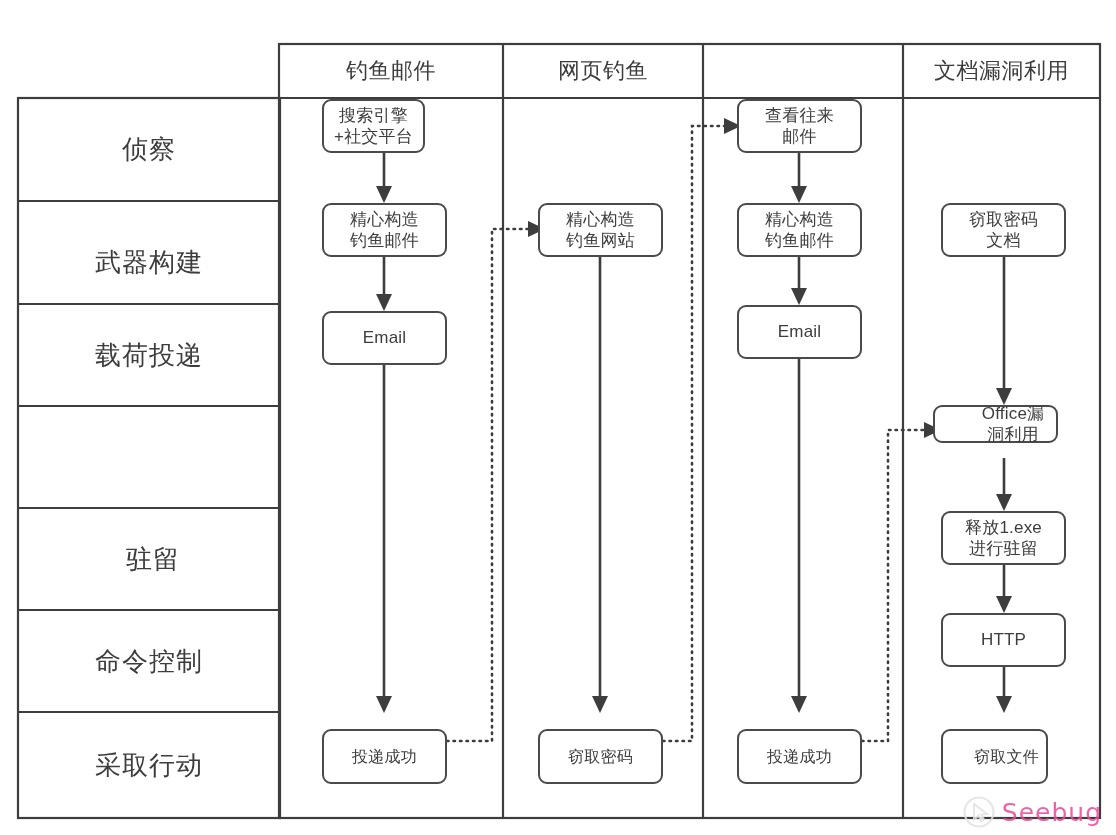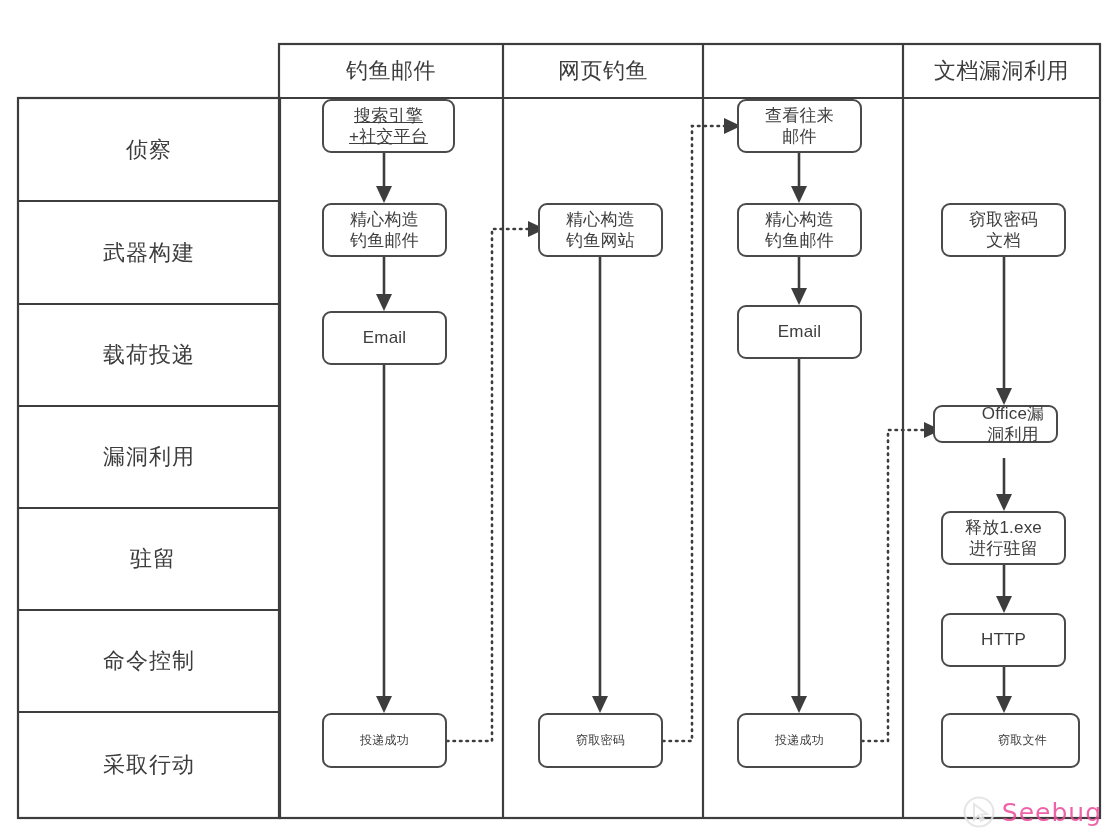--- a/index.html
+++ b/index.html
@@ -47,29 +47,30 @@
     justify-content: center;
     text-align: center;
     line-height: 1.24;
     font-size: 17px;
     color: #3d3d3d;
     letter-spacing: 0.2px;
     white-space: pre-line;
     padding: 0 4px;
   }
   .fbox.small {
-    font-size: 12px;
+    font-size: 16px;
+    margin-top: 16px;
   }
   
   .rowlabel {
     position: absolute;
     display: flex;
     align-items: center;
     justify-content: center;
-    font-size: 22px;
+    font-size: 26px;
     color: #3d3d3d;
     letter-spacing: 1px;
   }
   
   .colhead {
     position: absolute;
     display: flex;
     align-items: center;
     justify-content: center;
     font-size: 22px;
@@ -199,28 +200,27 @@
       <path class="dotconn" d="M 862 741 L 888 741 L 888 430 L 925 430"></path>
       <polygon class="arrowhead" points="941,430 924,422 924,438"></polygon>
     </g>
   </svg>
 
   <div class="colhead" style="left:279px; top:44px; width:224px; height:54px;">钓鱼邮件</div>
   <div class="colhead" style="left:503px; top:44px; width:200px; height:54px;">网页钓鱼</div>
   <div class="colhead" style="left:903px; top:44px; width:197px; height:54px;">文档漏洞利用</div>
 
   <div class="rowlabel" style="left:18px; top:98px; width:262px; height:103px;">侦察</div>
-  <div class="rowlabel" style="left:18px; top:201px; width:262px; height:103px;">武器构建</div>
+  <div class="rowlabel" style="left:18px; top:211px; width:262px; height:103px;">武器构建</div>
   <div class="rowlabel" style="left:18px; top:304px; width:262px; height:102px;">载荷投递</div>
-  <div class="rowlabel" style="left:18px; top:406px; width:262px; height:102px;">漏洞利用</div>
   <div class="rowlabel" style="left:18px; top:508px; width:270px; height:102px;">驻留</div>
   <div class="rowlabel" style="left:18px; top:712px; width:262px; height:106px;">采取行动</div>
   <div class="rowlabel" style="left:18px; top:610px; width:262px; height:102px;">命令控制</div>
 
-  <div class="fbox" style="left:322px; top:99px; width:133px; height:54px;text-decoration:underline;">搜索引擎
+  <div class="fbox" style="left:322px; top:99px; width:103px; height:54px;">搜索引擎
 +社交平台</div>
   <div class="fbox" style="left:322px; top:203px; width:125px; height:54px;">精心构造
 钓鱼邮件</div>
   <div class="fbox" style="left:322px; top:311px; width:125px; height:54px;">Email</div>
   <div class="fbox small" style="left:322px; top:713px; width:125px; height:55px;">投递成功</div>
 
   <div class="fbox" style="left:538px; top:203px; width:125px; height:54px;">精心构造
 钓鱼网站</div>
   <div class="fbox small" style="left:538px; top:713px; width:125px; height:55px;">窃取密码</div>
 
@@ -231,21 +231,21 @@
   <div class="fbox" style="left:737px; top:305px; width:125px; height:54px;">Email</div>
   <div class="fbox small" style="left:737px; top:713px; width:125px; height:55px;">投递成功</div>
 
   <div class="fbox" style="left:941px; top:203px; width:125px; height:54px;">窃取密码
 文档</div>
   <div class="fbox" style="left:933px; top:405px; width:125px; height:38px;padding-left:39px;">Office漏
 洞利用</div>
   <div class="fbox" style="left:941px; top:511px; width:125px; height:54px;">释放1.exe
 进行驻留</div>
   <div class="fbox" style="left:941px; top:613px; width:125px; height:54px;">HTTP</div>
-  <div class="fbox small" style="left:941px; top:713px; width:139px; height:55px;padding-left:28px;">窃取文件</div>
+  <div class="fbox small" style="left:941px; top:713px; width:107px; height:55px;padding-left:28px;">窃取文件</div>
 
   <div class="watermark">
     <svg width="34" height="34" viewBox="0 0 34 34">
       <circle cx="17" cy="17" r="14.5" fill="none" stroke="#e2e2e2" stroke-width="2.2"></circle>
       <path d="M12 9 L12 25 L16.5 20.5 L19 26 L22 24.5 L19.5 19.5 L25 19 Z" fill="#ffffff" stroke="#e2e2e2" stroke-width="2"></path>
     </svg>
     <span class="wm-text">Seebug</span>
   </div>
 
 </div>

